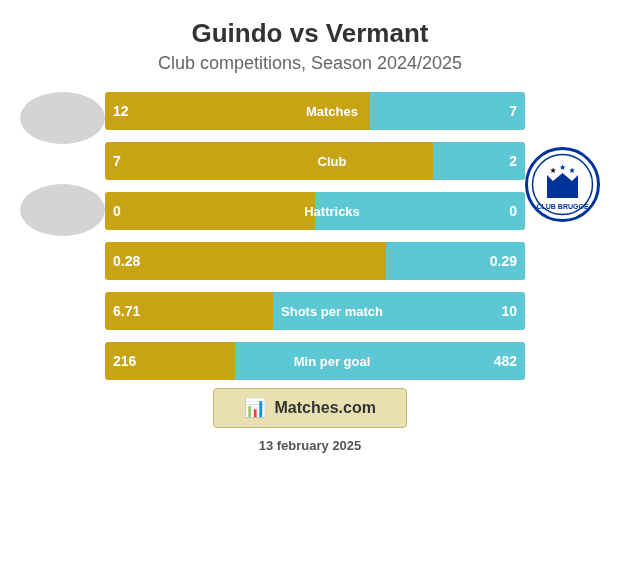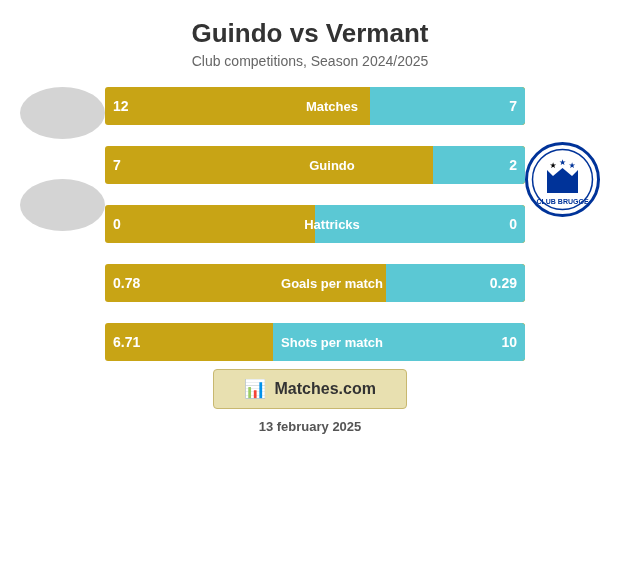--- a/index.html
+++ b/index.html
@@ -20,30 +20,30 @@
       padding: 18px 20px 10px;
     }
     .title {
       font-size: 26px;
       font-weight: bold;
       color: #333;
       margin-bottom: 4px;
       text-align: center;
     }
     .subtitle {
-      font-size: 14px;
+      font-size: 18px;
       color: #666;
       margin-bottom: 18px;
       text-align: center;
     }
     .stats-column {
       flex: 1;
       display: flex;
       flex-direction: column;
-      gap: 21px;
+      gap: 12px;
       min-width: 0;
     }
     .stat-row {
       display: flex;
       align-items: center;
       height: 38px;
       position: relative;
     }
     .stat-bar-container {
       flex: 1;
@@ -165,46 +165,53 @@
             <div class="fill-bar" style="width: 37%;"></div>
             <span class="left-value">12</span>
             <span class="stat-label">Matches</span>
             <span class="right-value">7</span>
           </div>
         </div>
         <div class="stat-row">
           <div class="stat-bar-container">
             <div class="fill-bar" style="width: 22%;"></div>
             <span class="left-value">7</span>
-            <span class="stat-label">Guindo</span>
+            <span class="stat-label">Club</span>
             <span class="right-value">2</span>
           </div>
         </div>
         <div class="stat-row">
           <div class="stat-bar-container">
             <div class="fill-bar" style="width: 50%;"></div>
             <span class="left-value">0</span>
             <span class="stat-label">Hattricks</span>
             <span class="right-value">0</span>
           </div>
         </div>
         <div class="stat-row">
           <div class="stat-bar-container">
             <div class="fill-bar" style="width: 33%;"></div>
-            <span class="left-value">0.78</span>
-            <span class="stat-label">Goals per match</span>
+            <span class="left-value">0.28</span>
             <span class="right-value">0.29</span>
           </div>
         </div>
         <div class="stat-row">
           <div class="stat-bar-container">
             <div class="fill-bar" style="width: 60%;"></div>
             <span class="left-value">6.71</span>
             <span class="stat-label">Shots per match</span>
             <span class="right-value">10</span>
+          </div>
+        </div>
+        <div class="stat-row">
+          <div class="stat-bar-container">
+            <div class="fill-bar" style="width: 69%;"></div>
+            <span class="left-value">216</span>
+            <span class="stat-label">Min per goal</span>
+            <span class="right-value">482</span>
           </div>
         </div>
       </div>
 
     <div class="logo-area">
       <svg class="club-logo" viewBox="0 0 75 75" xmlns="http://www.w3.org/2000/svg">
         <circle cx="37.5" cy="37.5" r="36" fill="#fff" stroke="#003399" stroke-width="3"></circle>
         <circle cx="37.5" cy="37.5" r="30" fill="#fff" stroke="#003399" stroke-width="1.5"></circle>
 
         <path d="M22 28 L22 48 L53 48 L53 28 L47 34 L37.5 26 L28 34 Z" fill="#003399"></path>

